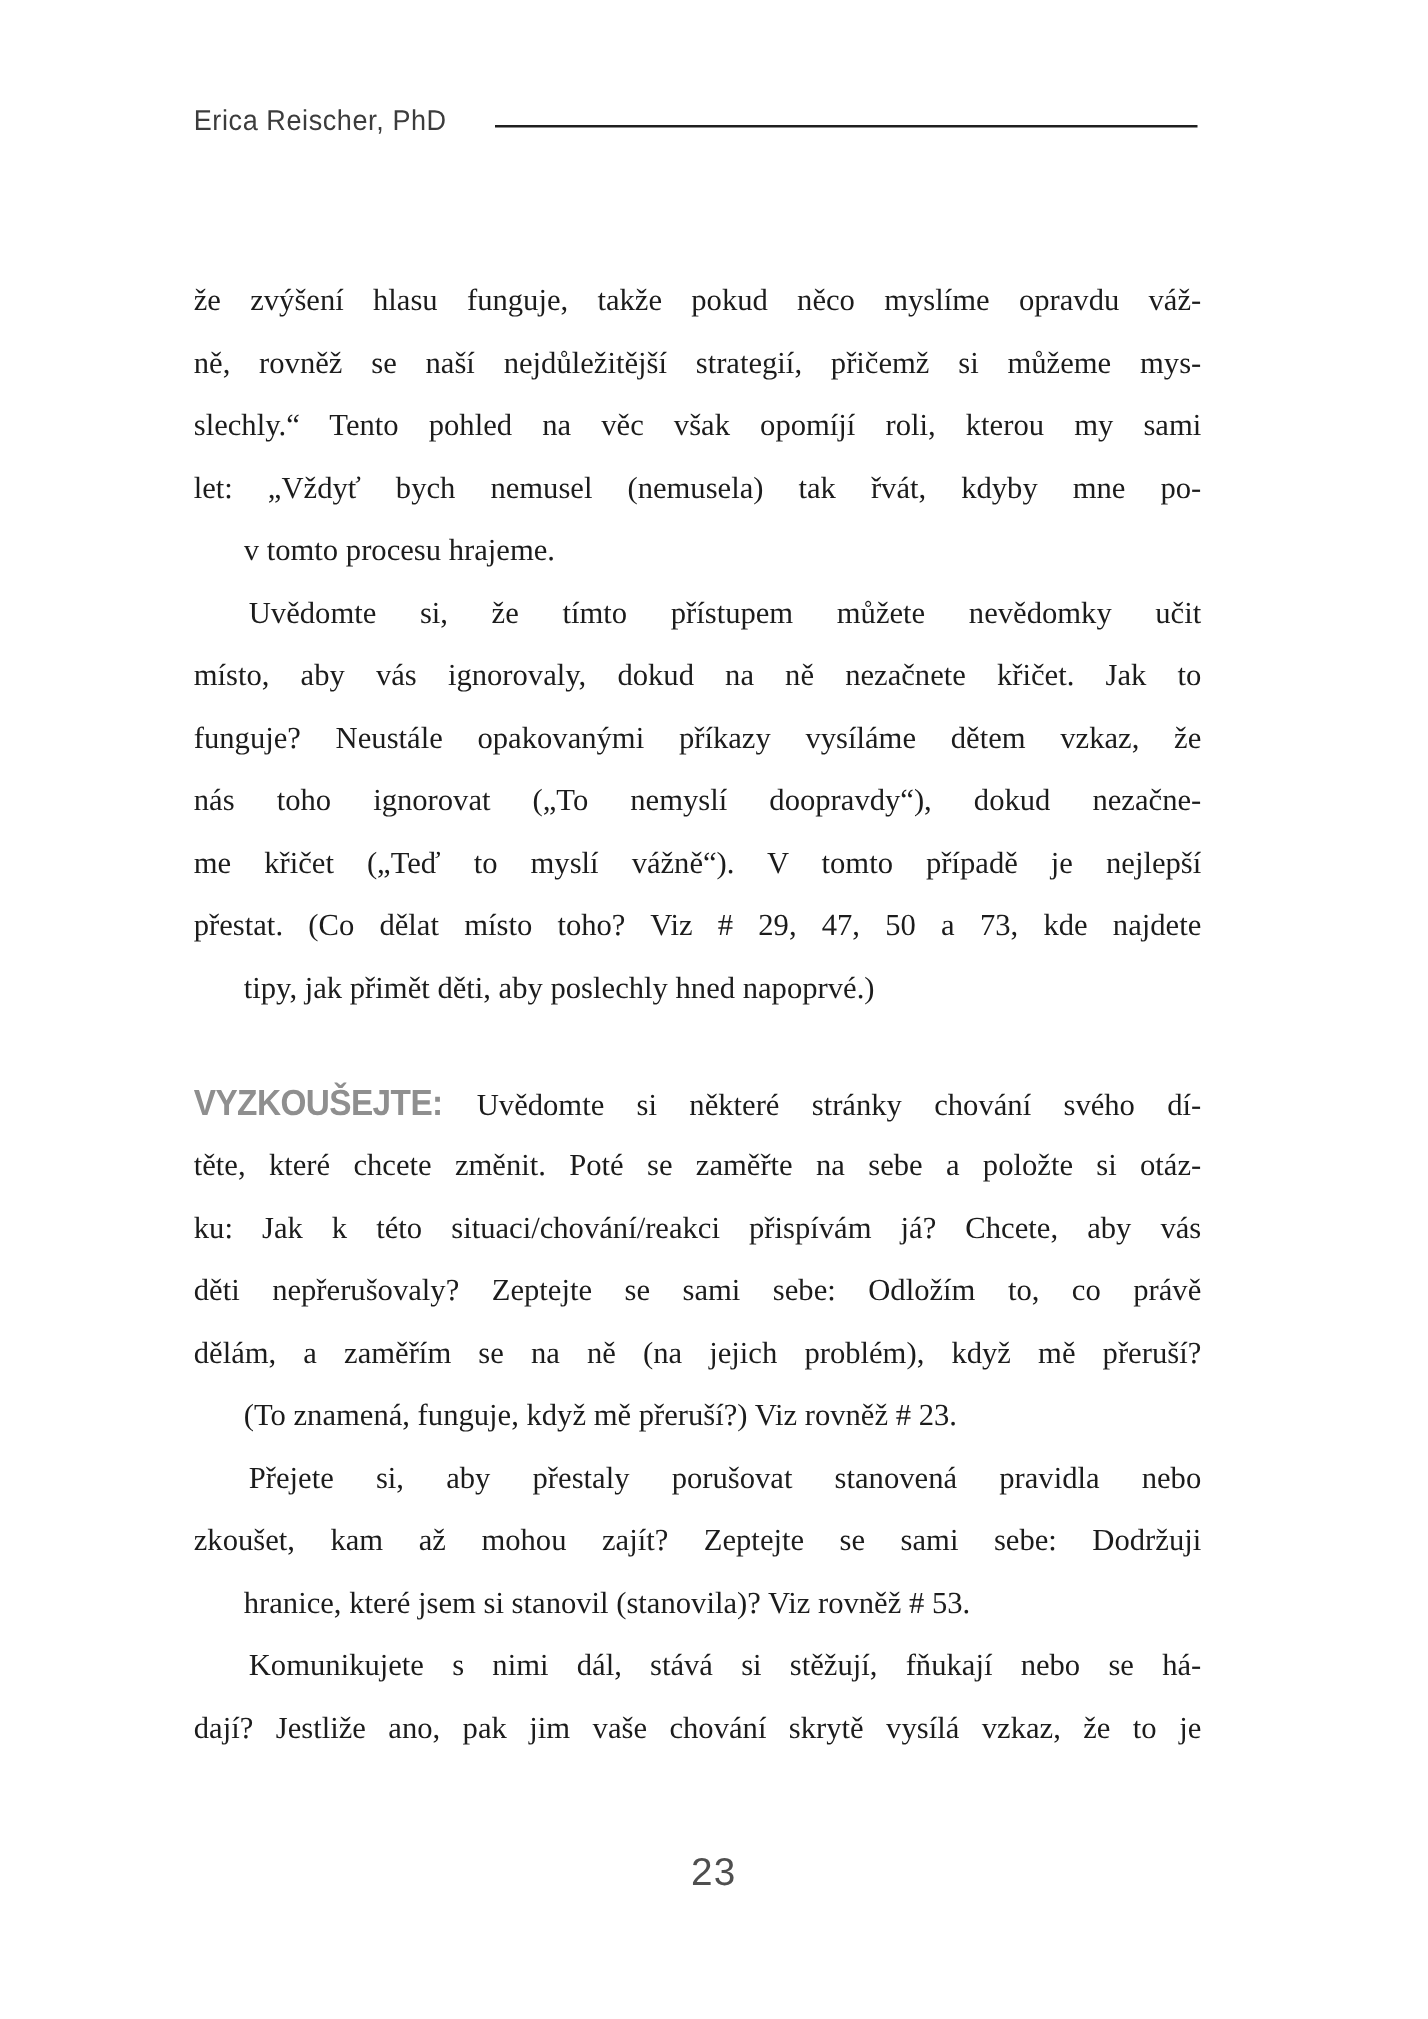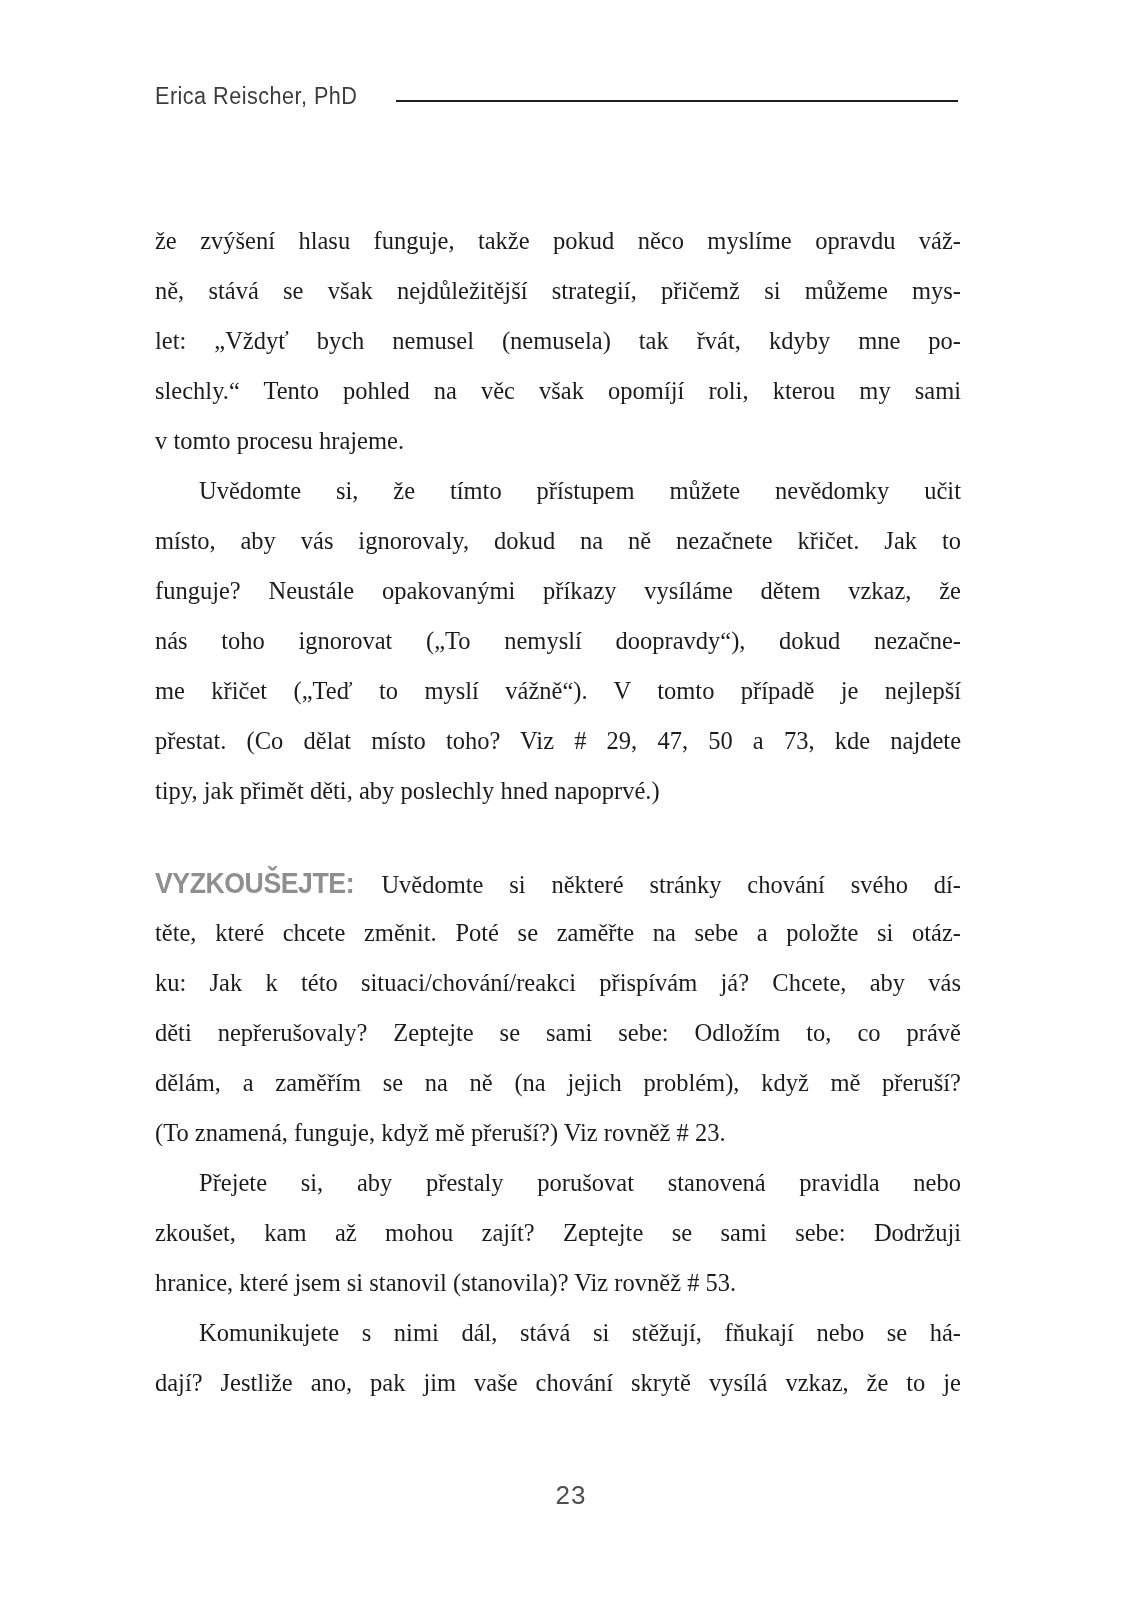--- a/index.html
+++ b/index.html
@@ -51,20 +51,21 @@
   .para { margin: 0; }
   .line {
     height: 50px;
     line-height: 50px;
     text-align: justify;
     text-align-last: justify;
     overflow: hidden;
   }
   .line.left {
     text-align-last: left;
+    margin-left: 40px;
   }
   .line.indent {
     text-indent: 44px;
   }
   .section-gap { height: 42px; }
   .tryit-label {
     font-family: "Liberation Sans", sans-serif;
     font-weight: 700;
     font-size: 29px;
     color: #8f8f8f;
@@ -77,42 +78,42 @@
   }
   .footer {
     position: absolute;
     left: 0;
     top: 1480px;
     width: 100%;
     text-align: center;
   }
   .page-number {
     font-family: "Liberation Sans", sans-serif;
-    font-size: 26px;
+    font-size: 31px;
     color: #4f4f4f;
     letter-spacing: 1px;
   }
 </style>
 </head>
 <body>
 
 <div class="page">
 
   <div class="header">
     <span class="header-author">Erica Reischer, PhD</span>
     <span class="header-rule"></span>
   </div>
 
   <div class="body-text">
 
     <div class="para">
       <div class="line">že zvýšení hlasu funguje, takže pokud něco myslíme opravdu váž-</div>
-      <div class="line">ně, stává se však nejdůležitější strategií, přičemž si můžeme mys-</div>
+      <div class="line">ně, rovněž se naší nejdůležitější strategií, přičemž si můžeme mys-</div>
+      <div class="line">slechly.“ Tento pohled na věc však opomíjí roli, kterou my sami</div>
       <div class="line">let: „Vždyť bych nemusel (nemusela) tak řvát, kdyby mne po-</div>
-      <div class="line">slechly.“ Tento pohled na věc však opomíjí roli, kterou my sami</div>
       <div class="line left">v tomto procesu hrajeme.</div>
     </div>
 
     <div class="para">
       <div class="line indent">Uvědomte si, že tímto přístupem můžete nevědomky učit</div>
       <div class="line">místo, aby vás ignorovaly, dokud na ně nezačnete křičet. Jak to</div>
       <div class="line">funguje? Neustále opakovanými příkazy vysíláme dětem vzkaz, že</div>
       <div class="line">nás toho ignorovat („To nemyslí doopravdy“), dokud nezačne-</div>
       <div class="line">me křičet („Teď to myslí vážně“). V tomto případě je nejlepší</div>
       <div class="line">přestat. (Co dělat místo toho? Viz # 29, 47, 50 a 73, kde najdete</div>

